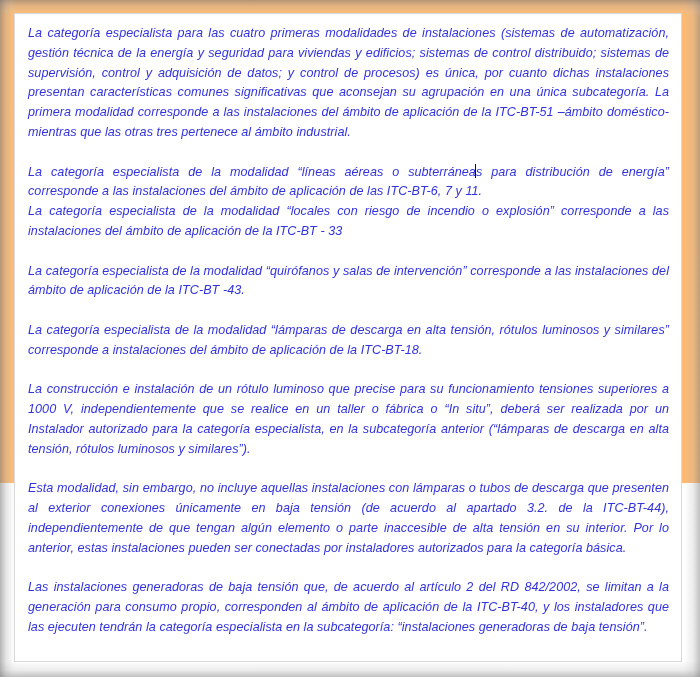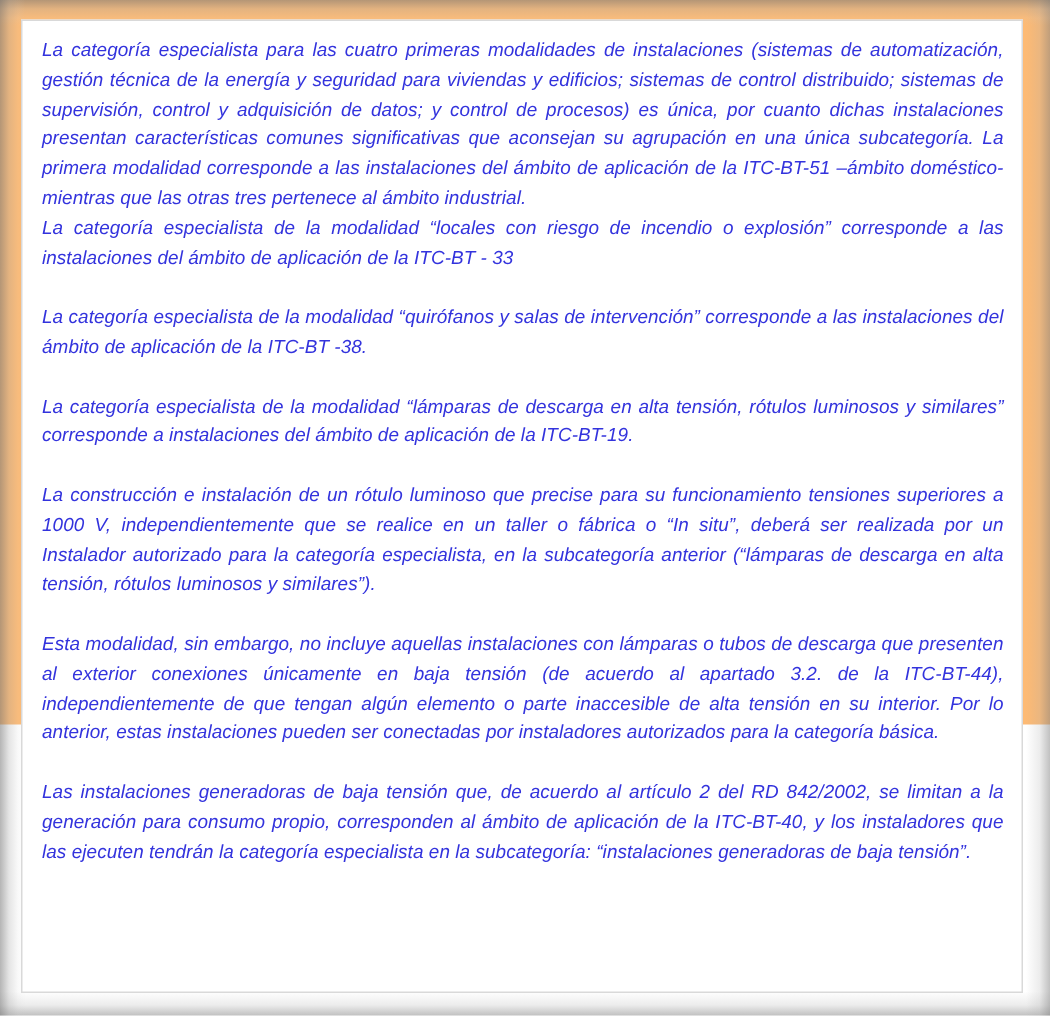--- a/index.html
+++ b/index.html
@@ -93,26 +93,27 @@
 
 <div id="page">
 
   <div class="shadow-layer"></div>
 
   <div class="doc-card">
     <div class="doc-body">
 
       <p class="para">La categoría especialista para las cuatro primeras modalidades de instalaciones (sistemas de automatización, gestión técnica de la energía y seguridad para viviendas y edificios; sistemas de control distribuido; sistemas de supervisión, control y adquisición de datos; y control de procesos) es única, por cuanto dichas instalaciones presentan características comunes significativas que aconsejan su agrupación en una única subcategoría. La primera modalidad corresponde a las instalaciones del ámbito de aplicación de la ITC-BT-51 –ámbito doméstico- mientras que las otras tres pertenece al ámbito industrial.</p>
 
+      <p class="para"><span>La categoría especialista de la modalidad “líneas aéreas o subterránea</span><span class="caret"></span><span>s para distribución de energía” corresponde a las instalaciones del ámbito de aplicación de las ITC-BT-6,  7 y 11.</span></p>
 
       <p class="para tight">La categoría especialista de la modalidad “locales con riesgo de incendio o explosión” corresponde a las instalaciones del ámbito de aplicación de la ITC-BT - 33</p>
 
-      <p class="para">La categoría especialista de la modalidad “quirófanos y salas de intervención” corresponde a las instalaciones del ámbito de aplicación de la ITC-BT -38.</p>
+      <p class="para">La categoría especialista de la modalidad “quirófanos y salas de intervención” corresponde a las instalaciones del ámbito de aplicación de la ITC-BT -43.</p>
 
-      <p class="para">La categoría especialista de la modalidad “lámparas de descarga en alta tensión, rótulos luminosos y similares” corresponde a instalaciones del ámbito de aplicación de la ITC-BT-19.</p>
+      <p class="para">La categoría especialista de la modalidad “lámparas de descarga en alta tensión, rótulos luminosos y similares” corresponde a instalaciones del ámbito de aplicación de la ITC-BT-18.</p>
 
       <p class="para">La construcción e instalación de un rótulo luminoso que precise para su funcionamiento tensiones superiores a 1000 V, independientemente que se realice en un taller o fábrica o “In situ”, deberá ser realizada por un Instalador autorizado para la categoría especialista, en la subcategoría anterior (“lámparas de descarga en alta tensión, rótulos luminosos y similares”).</p>
 
       <p class="para">Esta modalidad, sin embargo, no incluye aquellas instalaciones con lámparas o tubos de descarga que presenten al exterior conexiones únicamente en baja tensión (de acuerdo al apartado 3.2. de la ITC-BT-44), independientemente de que tengan algún elemento o parte inaccesible de alta tensión en su interior. Por lo anterior, estas instalaciones pueden ser conectadas por instaladores autorizados para la categoría básica.</p>
 
       <p class="para">Las instalaciones generadoras de baja tensión que, de acuerdo al artículo 2 del RD 842/2002, se limitan a la generación para consumo propio, corresponden al  ámbito de aplicación de la ITC-BT-40, y los instaladores que las ejecuten tendrán la categoría especialista en la subcategoría: “instalaciones generadoras de baja tensión”.</p>
 
     </div>
   </div>
 

